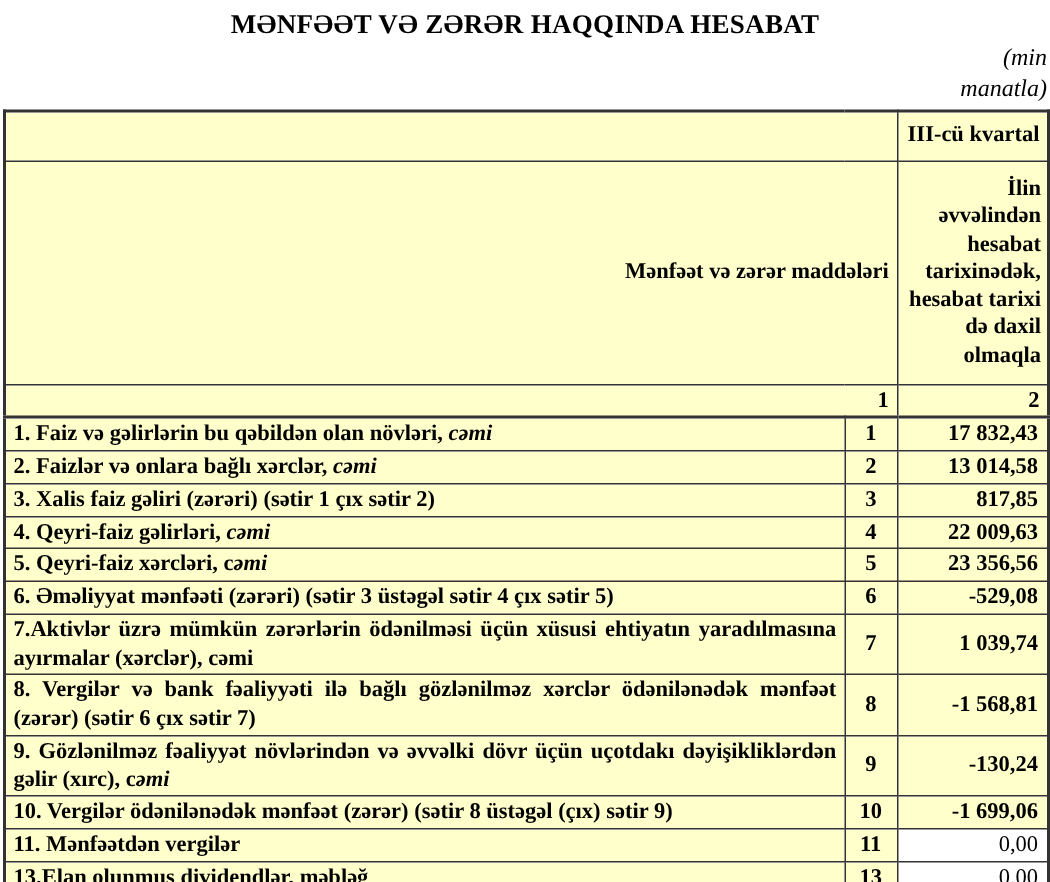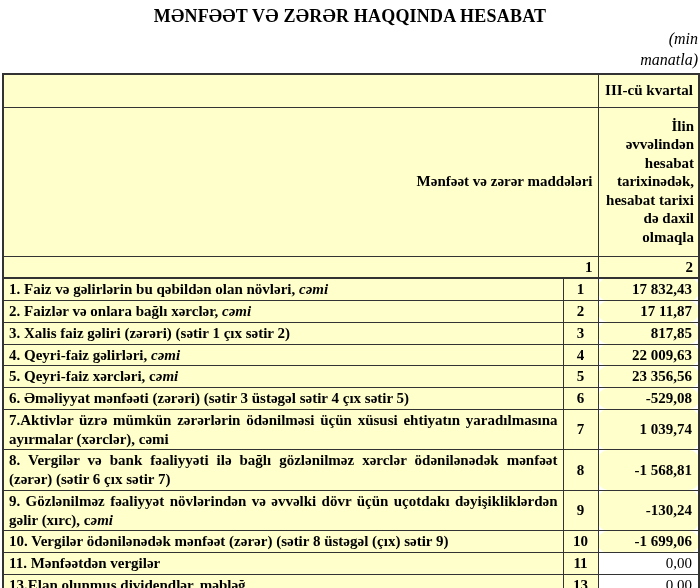--- a/index.html
+++ b/index.html
@@ -51,21 +51,21 @@
     overflow:hidden;
   }
   tr.hdr-quarter td{height:30px;}
   tr.hdr-main td{height:146px;}
   tr.hdr-index td{height:16px;border-bottom-width:2px;}
   td.center{text-align:right;}
   td.detail{line-height:1.24;padding:1px 4px;}
   td.desc{text-align:left;margin-left:42px;}
   td.desc.justify{text-align:justify;}
   td.num{text-align:center;padding:1px 2px;}
-  td.val{text-align:right;padding-right:6px;border-radius:10px;}
+  td.val{text-align:right;padding-right:6px;}
   td.val.white{background:var(--highlight-bg);font-weight:normal;}
   tbody tr{height:21px;}
   i{font-style:italic;}
 </style>
 </head>
 <body>
 
 <div class="page">
 
   <h1 class="title">MƏNFƏƏT VƏ ZƏRƏR HAQQINDA HESABAT</h1>
@@ -94,21 +94,21 @@
     </thead>
     <tbody id="rows">
         <tr>
           <td class="desc"><span>1. Faiz və gəlirlərin bu qəbildən olan növləri, </span><i>cəmi</i></td>
           <td class="num">1</td>
           <td class="val">17 832,43</td>
         </tr>
         <tr>
           <td class="desc"><span>2. Faizlər və onlara bağlı xərclər, </span><i>cəmi</i></td>
           <td class="num">2</td>
-          <td class="val">17 11,87</td>
+          <td class="val">13 014,58</td>
         </tr>
         <tr>
           <td class="desc"><span>3. Xalis faiz gəliri (zərəri) (sətir 1 çıx sətir 2)</span></td>
           <td class="num">3</td>
           <td class="val">817,85</td>
         </tr>
         <tr>
           <td class="desc"><span>4. Qeyri-faiz gəlirləri, </span><i>cəmi</i></td>
           <td class="num">4</td>
           <td class="val">22 009,63</td>

